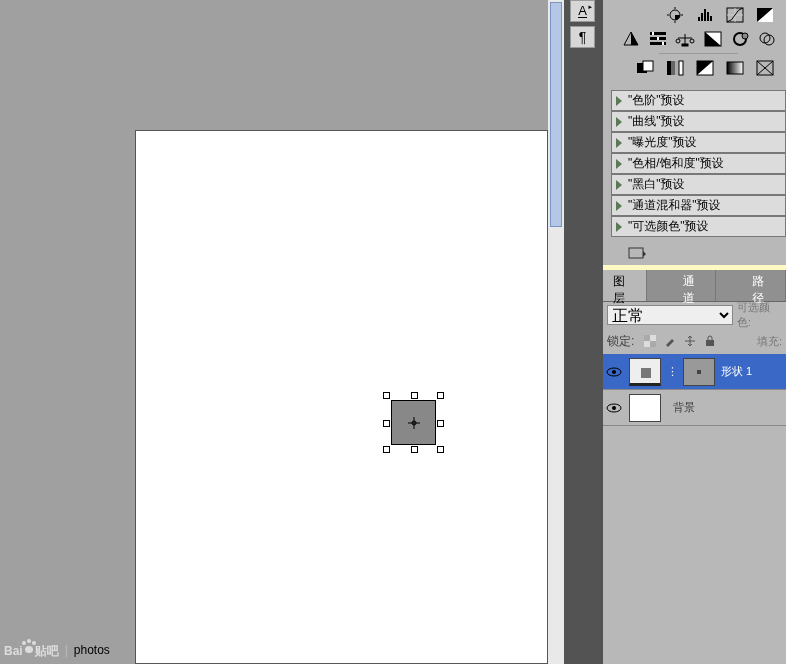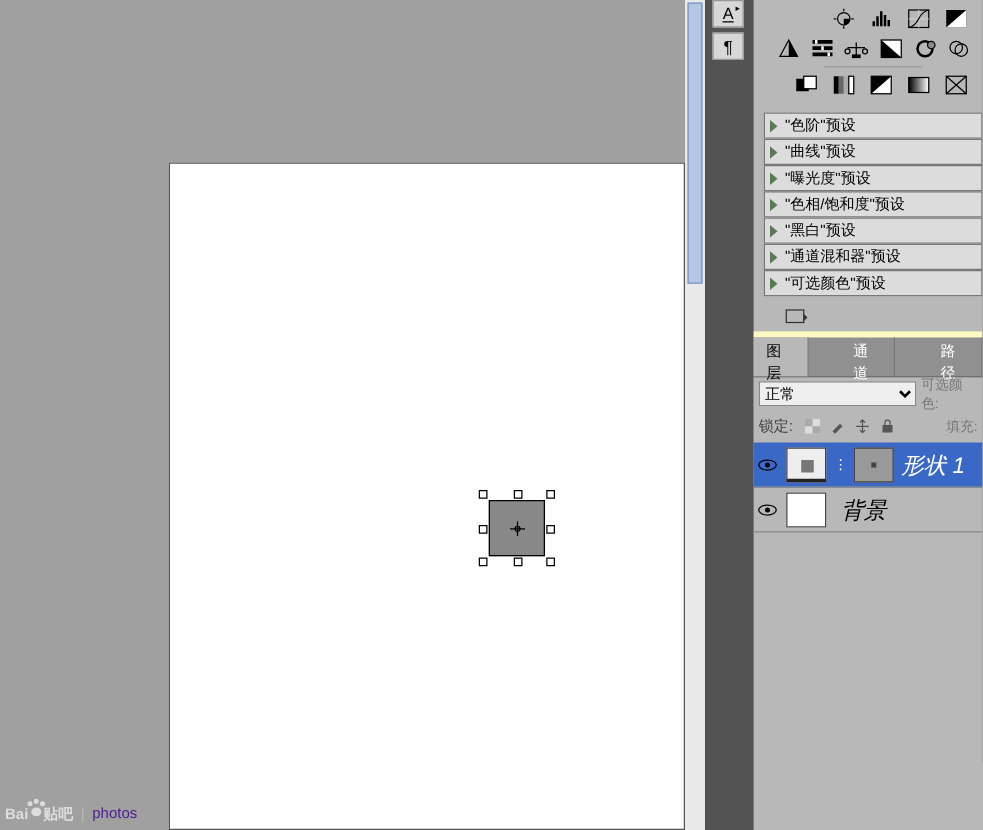--- a/index.html
+++ b/index.html
@@ -72,37 +72,37 @@
   .tri{width:0;height:0;border-left:6px solid #5a7a55;border-top:5px solid transparent;border-bottom:5px solid transparent;}
 
   .mini-ic{height:22px;display:flex;justify-content:flex-end;align-items:center;padding-right:140px;}
 
   .tabs{height:37px;display:flex;background:#909090;border-top:5px solid #fef9c3;border-bottom:1px solid #666;}
   .tab{padding:3px 10px;color:#fff;font-size:12px;}
   .tab.active{background:#b8b8b8;color:#000;border-right:1px solid #777;}
   .tab:not(.active){border-right:1px solid #777;padding-left:36px;}
 
   .blendrow,.lockrow{height:26px;background:#b8b8b8;display:flex;align-items:center;padding:0 4px;gap:4px;}
-  .blendrow select{width:132px;height:20px;font-size:12px;border:1px solid #888;background:#efefef;}
+  .blendrow select{width:132px;height:20px;font-size:16px;border:1px solid #888;background:#efefef;}
   .opacity-lbl{color:#777;font-size:11px;}
   .lock-lbl{color:#404040;font-size:12px;margin-right:4px;}
   .lock-ic{width:16px;height:16px;display:flex;align-items:center;justify-content:center;color:#666;}
   .fill-lbl{margin-left:auto;color:#777;font-size:11px;}
 
   .layers{display:flex;flex-direction:column;}
   .layer{height:36px;display:flex;align-items:center;gap:6px;padding:0 2px;border-bottom:1px solid #888;}
   .layer.sel{background:#3a68c7;color:#fff;}
   .eye{width:18px;height:18px;display:flex;align-items:center;justify-content:center;}
   .thumb-box{width:32px;height:28px;background:#eee;border:1px solid #444;position:relative;}
   .thumb-box.shape-thumb::after{content:"";position:absolute;left:11px;top:9px;width:10px;height:10px;background:#777;}
   .thumb-box.page-ind{border-bottom:3px solid #222;}
   .link-ic{width:10px;text-align:center;font-size:11px;}
   .mask-box{width:32px;height:28px;background:#999;border:1px solid #444;position:relative;}
   .mask-box::after{content:"";position:absolute;left:13px;top:11px;width:4px;height:4px;background:#444;}
-  .layer-name{font-size:18px;font-style:italic;}
+  .layer-name{font-size:11px;}
 
   .watermark{position:absolute;left:4px;bottom:4px;color:#ddd;font-size:12px;display:flex;align-items:center;gap:6px;}
   .wm-logo{display:flex;align-items:baseline;font-weight:bold;}
   .wm-paw{width:16px;height:16px;position:relative;margin:0 -2px -2px -2px;}
   .wm-paw span{position:absolute;background:#ddd;border-radius:50%;}
 
   svg { pointer-events: none; }
 </style>
 </head>
 <body>
@@ -382,32 +382,32 @@
       <span class="layer-name">形状 1</span>
     </div>
     <div class="layer">
       <span class="eye">
           <svg width="16" height="12">
             <ellipse cx="8" cy="6" rx="7" ry="4" fill="none" stroke="#000"></ellipse>
             <circle cx="8" cy="6" r="2" fill="#000"></circle>
           </svg>
         </span>
       <div class="thumb-box" style="background:#fff"></div>
-      <span class="layer-name" style="color:#000000;margin-left:6px">背景</span>
+      <span class="layer-name" style="color:#404040;margin-left:6px">背景</span>
     </div>
   </div>
 
 </div>
 
 <div class="watermark">
   <span class="wm-logo">
     <span>Bai</span>
     <span class="wm-paw">
       <span style="width:4px;height:4px;left:1px;top:2px"></span>
       <span style="width:4px;height:4px;left:6px;top:0"></span>
       <span style="width:4px;height:4px;left:11px;top:2px"></span>
       <span style="width:8px;height:7px;left:4px;top:7px"></span>
     </span>
     <span>贴吧</span>
   </span>
   <span style="color:#bbb">|</span>
-  <span style="color:#4c1d95">photos</span>
+  <span style="color:#000000">photos</span>
 </div>
 
 </body></html>

